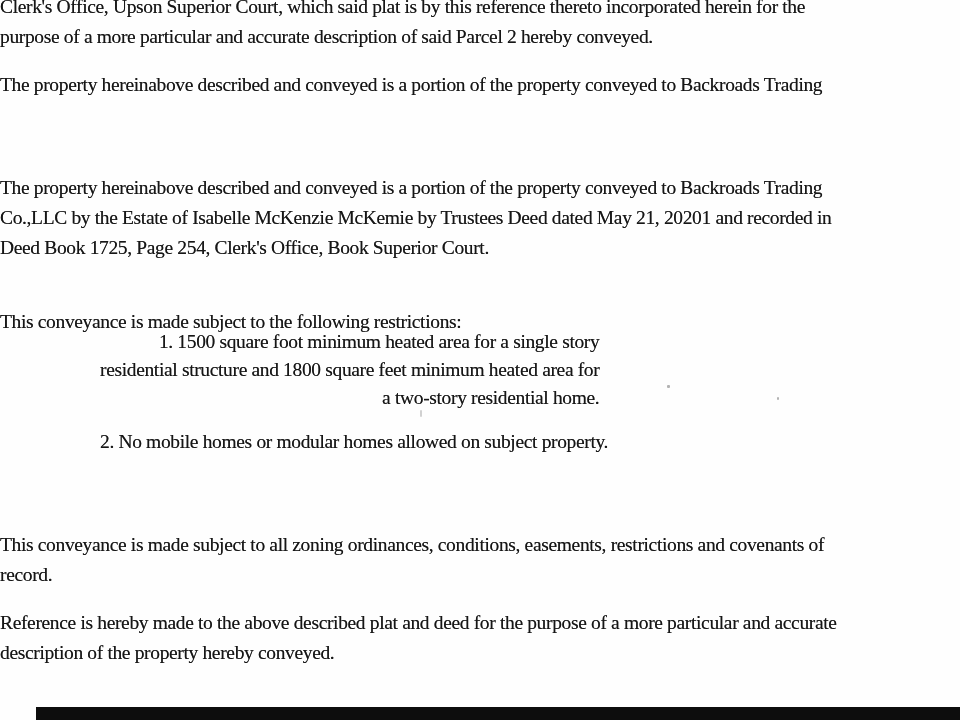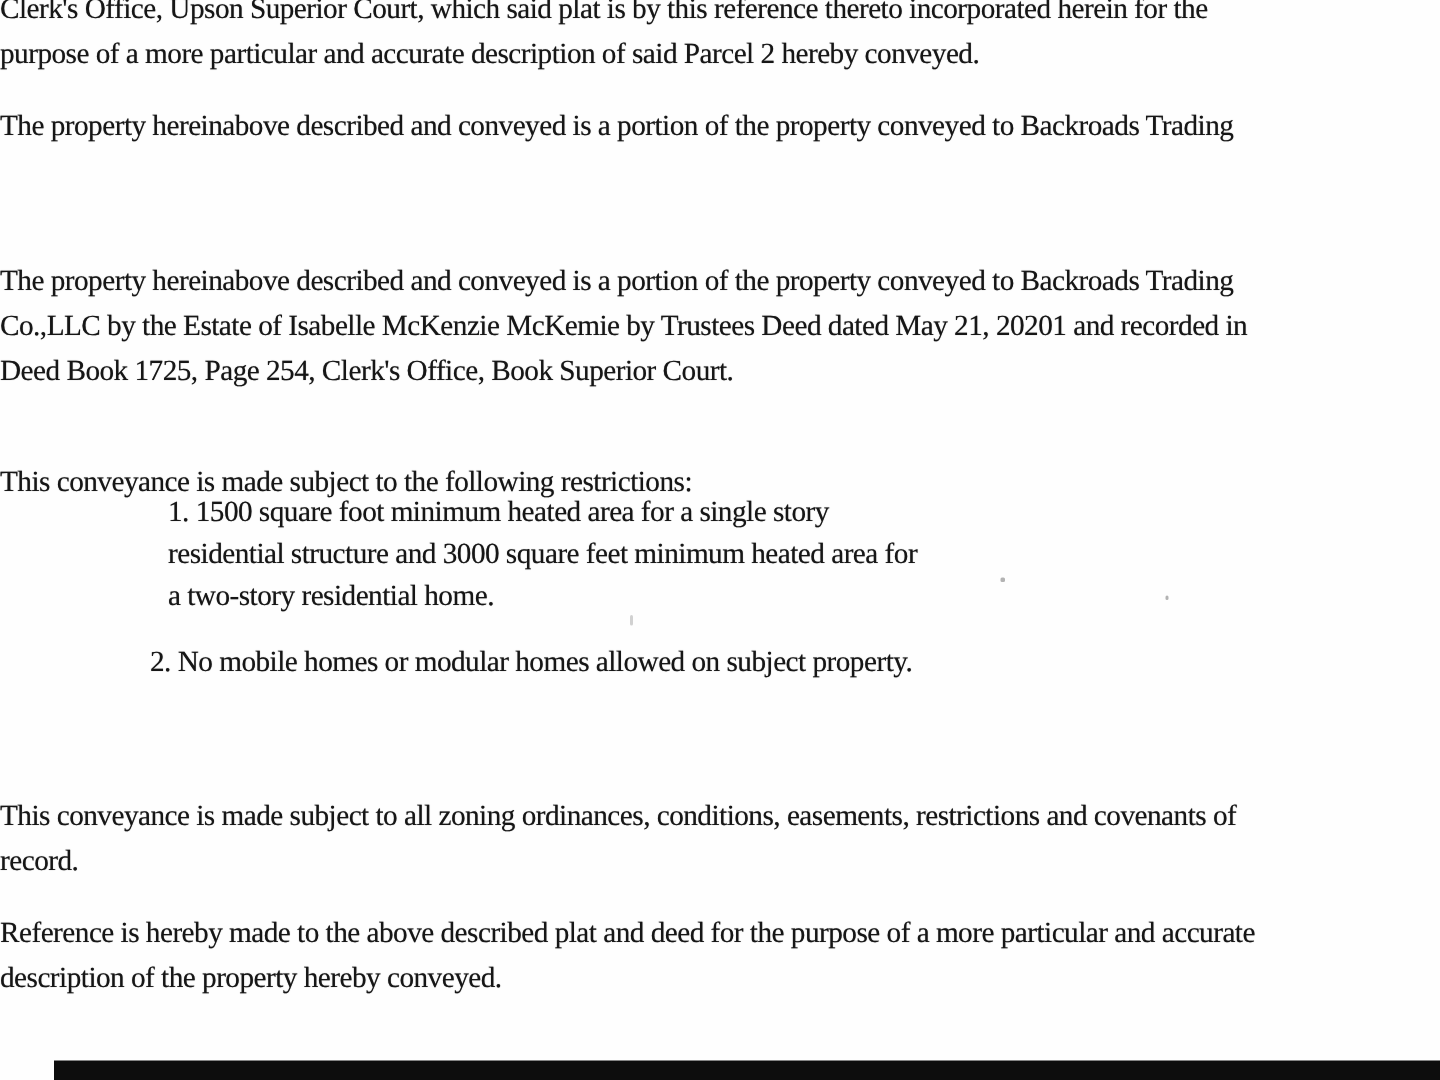--- a/index.html
+++ b/index.html
@@ -32,21 +32,21 @@
     font-size: 19.5px;
     line-height: 30px;
     letter-spacing: -0.35px;
     text-shadow: 0 0 0.55px rgba(10,10,10,0.6);
   }
   
   .p-plat          { top: -8px; }
   .p-backroads-1   { top: 70px; }
   .p-backroads-2   { top: 173px; }
   .p-restrict-intro{ top: 276px; margin-top: 31px; }
-  .p-restriction-1 { top: 328px; left: 112px; }
+  .p-restriction-1 { top: 328px; left: 100px; text-align: right; }
   .p-restriction-2 { top: 428px; left: 100px; }
   .p-zoning        { top: 530px; }
   .p-reference     { top: 608px; }
   .p-restriction-1 .line, .p-restriction-2 .line { line-height: 28px; }
   
   .speck {
     position: absolute;
     background: rgba(40,40,40,0.35);
     border-radius: 1px;
   }
@@ -82,21 +82,21 @@
     <div class="line">Co.,LLC by the Estate of Isabelle McKenzie McKemie by Trustees Deed dated May 21, 20201 and recorded in</div>
     <div class="line">Deed Book 1725, Page 254, Clerk's Office, Book Superior Court.</div>
   </div>
 
   <div class="para p-restrict-intro">
     <div class="line">This conveyance is made subject to the following restrictions:</div>
   </div>
 
   <div class="para p-restriction-1">
     <div class="line">1. 1500 square foot minimum heated area for a single story</div>
-    <div class="line">residential structure and 3000 square feet minimum heated area for</div>
+    <div class="line">residential structure and 1800 square feet minimum heated area for</div>
     <div class="line">a two-story residential home.</div>
   </div>
 
   <div class="para p-restriction-2">
     <div class="line">2. No mobile homes or modular homes allowed on subject property.</div>
   </div>
 
   <div class="para p-reference">
     <div class="line">Reference is hereby made to the above described plat and deed for the purpose of a more particular and accurate</div>
     <div class="line">description of the property hereby conveyed.</div>

